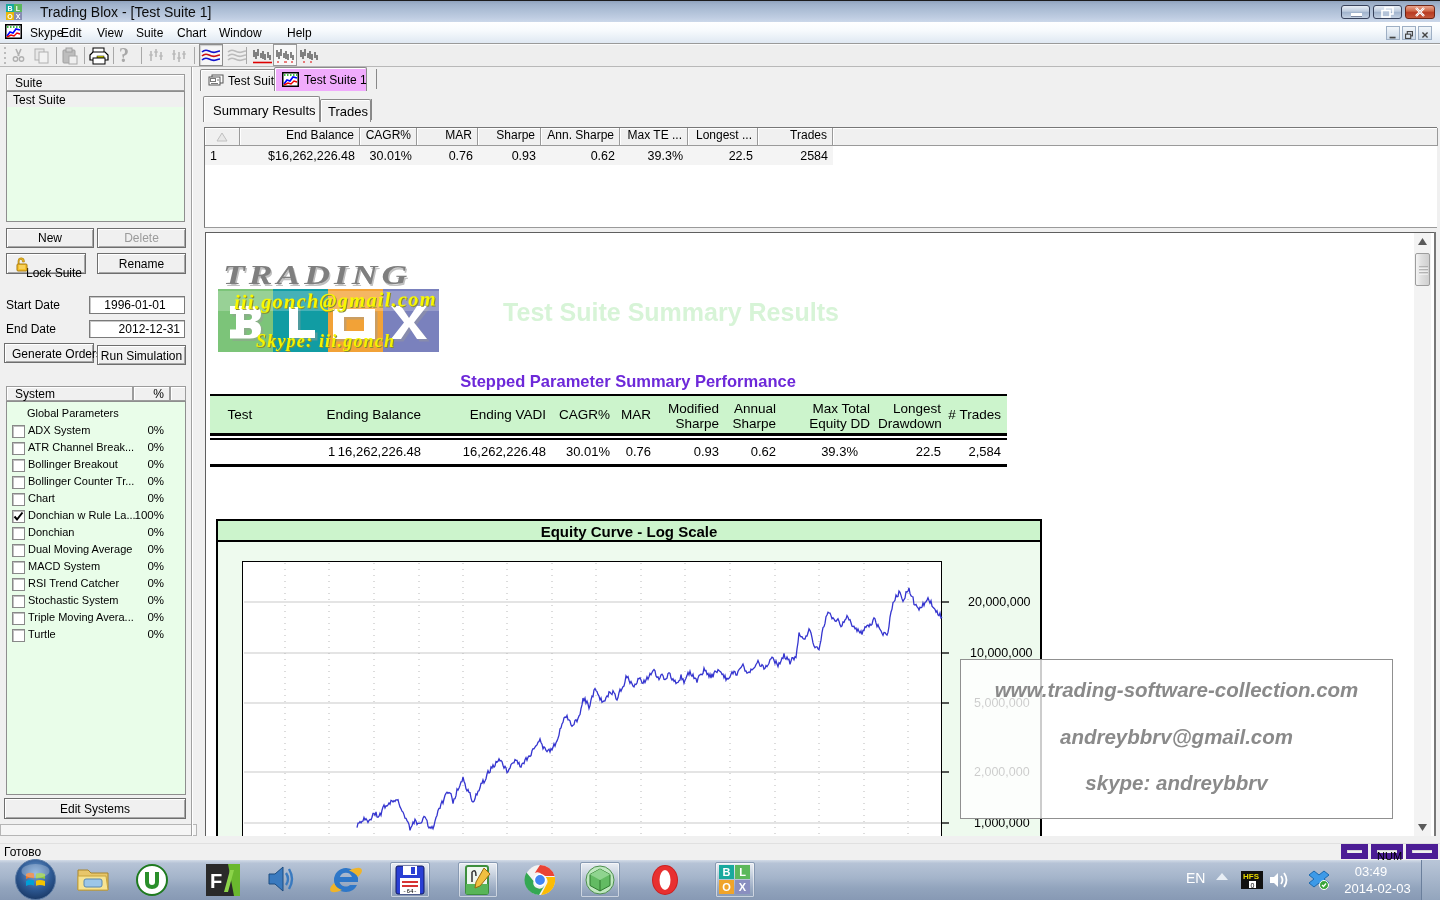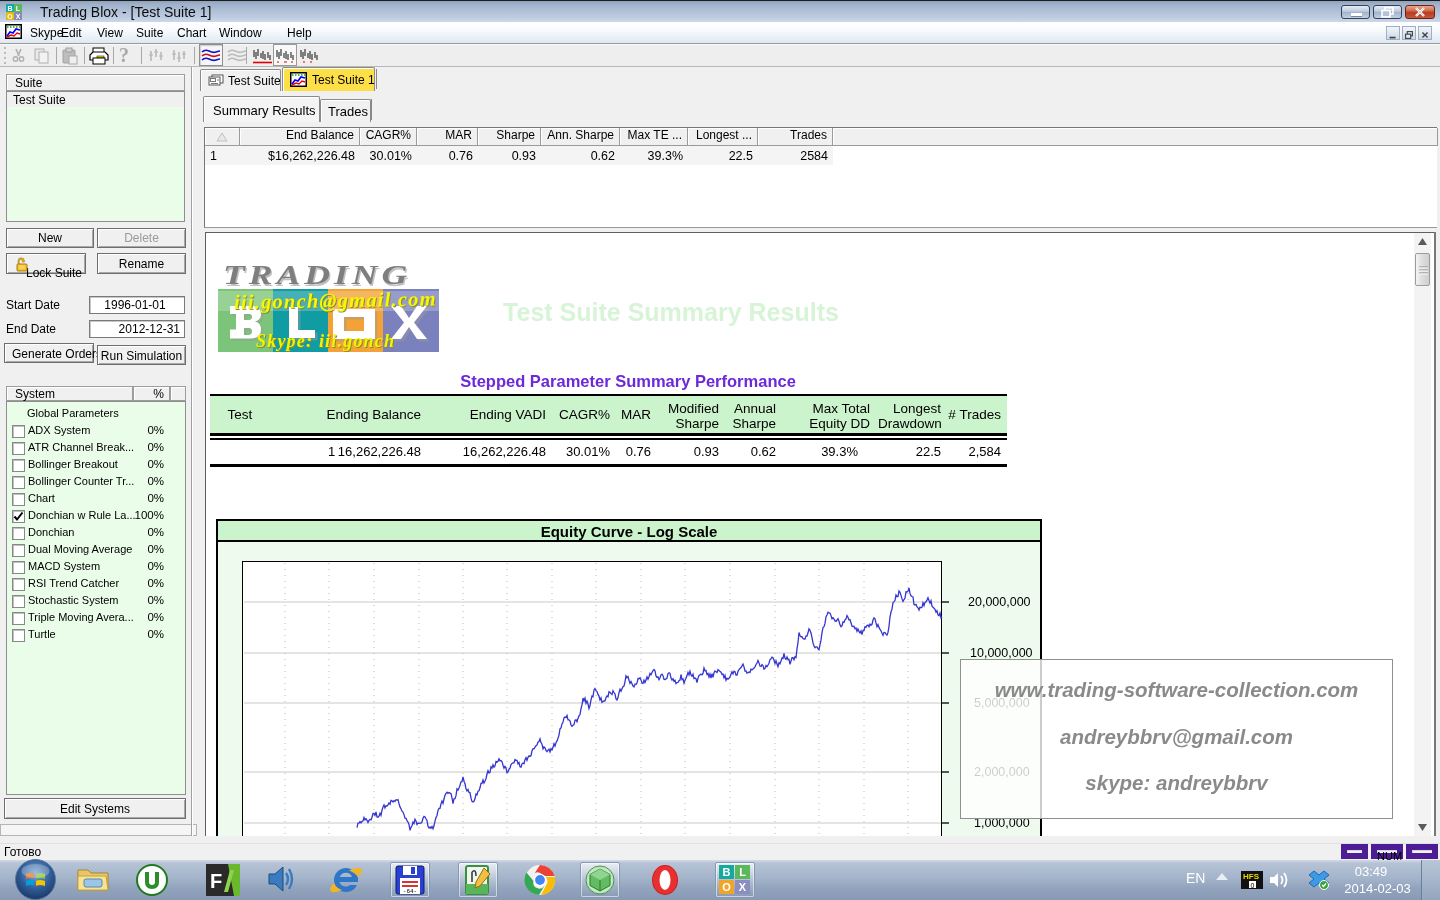--- a/index.html
+++ b/index.html
@@ -314,21 +314,21 @@
   <div class="tab" style="left:0px;top:2px;width:81px;height:22px;">
     <svg style="position:absolute;left:7px;top:4px;" width="16" height="13" viewBox="0 0 16 13">
       <rect x="4" y="1" width="11" height="8" fill="#fff" stroke="#555"></rect>
       <rect x="1" y="3" width="11" height="8" fill="#fff" stroke="#555"></rect>
       <rect x="2.5" y="4.5" width="5" height="3" fill="none" stroke="#777"></rect>
       <line x1="9" y1="6" x2="11" y2="6" stroke="#777"></line>
         <line x1="3" y1="9.5" x2="10" y2="9.5" stroke="#777"></line>
     </svg>
     <span style="position:absolute;left:27px;top:4px;font-size:12px;">Test Suite</span>
   </div>
-  <div class="tab" style="left:82px;top:0px;width:93px;height:24px;background:#fde047;text-decoration:underline;">
+  <div class="tab" style="left:74px;top:0px;width:93px;height:24px;background:#f0abfc;text-decoration:underline;">
     <svg style="position:absolute;left:7px;top:4px;" width="17" height="15" viewBox="0 0 17 15">
       <rect x="0" y="0" width="17" height="15" fill="#000"></rect>
         <rect x="1.5" y="1.5" width="14" height="12" fill="#fff"></rect>
       <line x1="2" y1="3" x2="15" y2="3" stroke="#0a0" stroke-width="1.6" stroke-dasharray="1.5,1.5"></line>
       <polyline points="2,12 5,8 8,9 11,5 15,6" fill="none" stroke="#00f" stroke-width="1.7"></polyline>
       <polyline points="2,13 6,11 9,12 12,9 15,10" fill="none" stroke="#e00" stroke-width="1.4"></polyline>
     </svg>
     <span style="position:absolute;left:29px;top:5px;font-size:12px;">Test Suite 1</span>
   </div>
   <div class="abs" style="left:176px;top:2px;width:1px;height:20px;background:#888;"></div>

